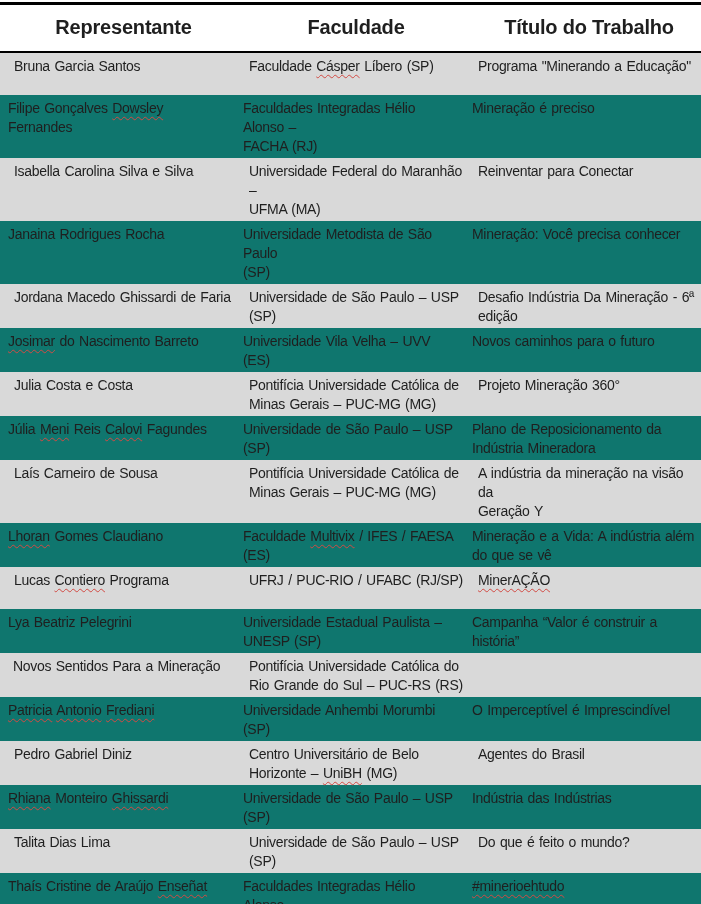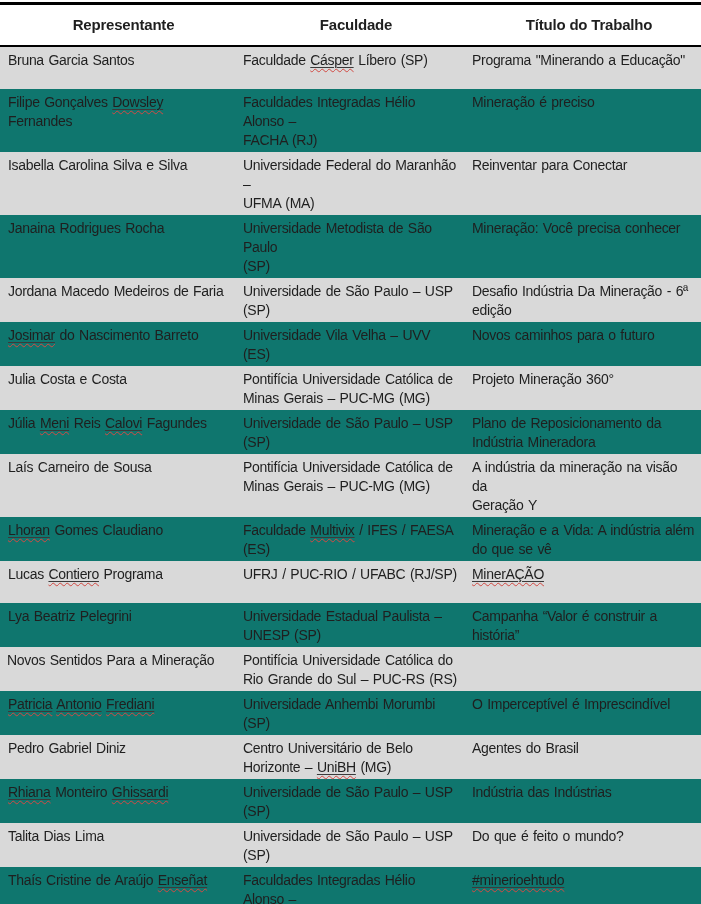--- a/index.html
+++ b/index.html
@@ -21,50 +21,50 @@
     width: 701px;
     box-sizing: border-box;
   }
   .header-row {
     display: grid;
     grid-template-columns: 235px 230px 236px;
     border-bottom: 2px solid #000000;
     background: #ffffff;
   }
   .header-cell {
-    font-size: 15px;
+    font-size: 20px;
     font-weight: bold;
     text-align: center;
     padding: 11px 4px 12px 4px;
     letter-spacing: -0.2px;
     margin-left: 12px;
   }
   .row {
     display: grid;
     grid-template-columns: 235px 230px 236px;
     min-height: 42px;
     background: #0f766e;
   }
   .row.shaded {
     background: #d9d9d9;
+    padding-left: 6px;
   }
   .cell {
     font-size: 14px;
     line-height: 19px;
     letter-spacing: -0.3px;
     word-spacing: 1px;
     white-space: pre-line;
     padding: 4px 8px 2px 8px;
     box-sizing: border-box;
   }
   .cell.c2 { padding-right: 6px; }
   .cell.c3 { padding-left: 7px; padding-right: 5px; }
   
   .ul {
-    text-decoration: underline;
     text-decoration-color: #3a3a3a;
     text-decoration-thickness: 1px;
     text-underline-offset: 2px;
   }
   .sq {
     text-decoration: underline wavy #d24a43;
     text-decoration-thickness: 1px;
     text-underline-offset: 3px;
   }
 </style>
@@ -96,21 +96,21 @@
 UFMA (MA)</span></div>
           <div class="cell c3"><span>Reinventar para Conectar</span></div>
         </div>
         <div class="row">
           <div class="cell c1"><span>Janaina Rodrigues Rocha</span></div>
           <div class="cell c2"><span>Universidade Metodista de São Paulo
 (SP)</span></div>
           <div class="cell c3"><span>Mineração: Você precisa conhecer</span></div>
         </div>
         <div class="row shaded">
-          <div class="cell c1"><span>Jordana Macedo Medeiros de Faria</span></div>
+          <div class="cell c1"><span>Jordana Macedo Ghissardi de Faria</span></div>
           <div class="cell c2"><span>Universidade de São Paulo – USP (SP)</span></div>
           <div class="cell c3"><span>Desafio Indústria Da Mineração - 6ª
 edição</span></div>
         </div>
         <div class="row">
           <div class="cell c1"><span class="sq"><span class="ul">Josimar</span></span><span> do Nascimento Barreto</span></div>
           <div class="cell c2"><span>Universidade Vila Velha – UVV
 (ES)</span></div>
           <div class="cell c3"><span>Novos caminhos para o futuro</span></div>
         </div>

